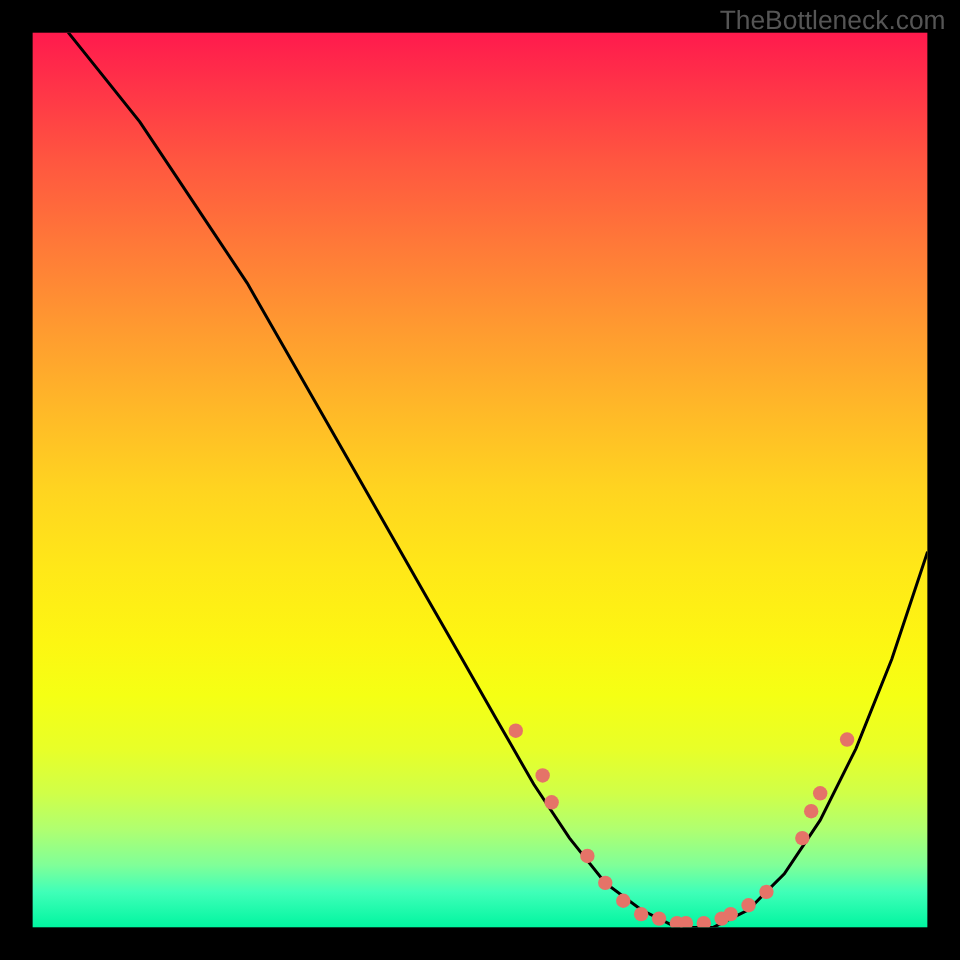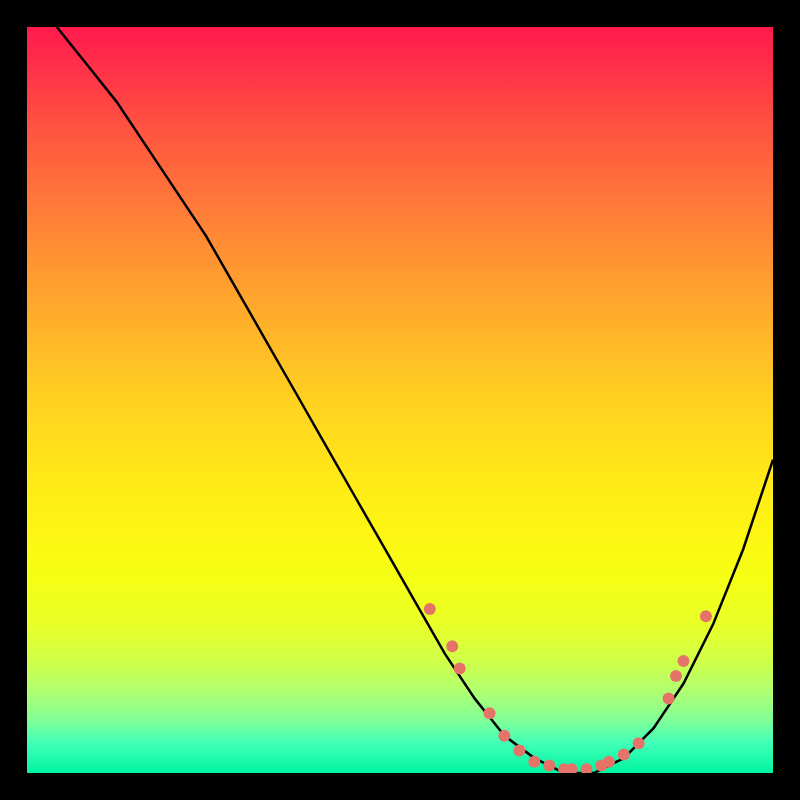--- a/index.html
+++ b/index.html
@@ -66,20 +66,21 @@
     top: 0;
     left: 0;
     width: 100%;
     height: 100%;
   }
 </style>
 </head>
 <body>
 
 <div class="container">
+  <div class="watermark">TheBottleneck.com</div>
   <div class="plot-area">
     <div class="gradient-bg"></div>
     <svg class="curve" viewBox="0 0 746 746" preserveAspectRatio="none">
       <path id="main-curve" fill="none" stroke="#000" stroke-width="2.5" d="M29.8 0.0 L59.7 37.3 L89.5 74.6 L119.4 119.4 L149.2 164.1 L179.0 208.9 L208.9 261.1 L238.7 313.3 L268.6 365.5 L298.4 417.8 L328.2 470.0 L358.1 522.2 L387.9 574.4 L417.8 626.6 L447.6 671.4 L477.4 708.7 L507.3 731.1 L537.1 746.0 L567.0 746.0 L596.8 731.1 L626.6 701.2 L656.5 656.5 L686.3 596.8 L716.2 522.2 L746.0 432.7 "></path>
       <g id="markers">
           <circle cx="402.8" cy="581.9" r="6" fill="#e57368"></circle>
           <circle cx="425.2" cy="619.2" r="6" fill="#e57368"></circle>
           <circle cx="432.7" cy="641.6" r="6" fill="#e57368"></circle>
           <circle cx="462.5" cy="686.3" r="6" fill="#e57368"></circle>
           <circle cx="477.4" cy="708.7" r="6" fill="#e57368"></circle>

